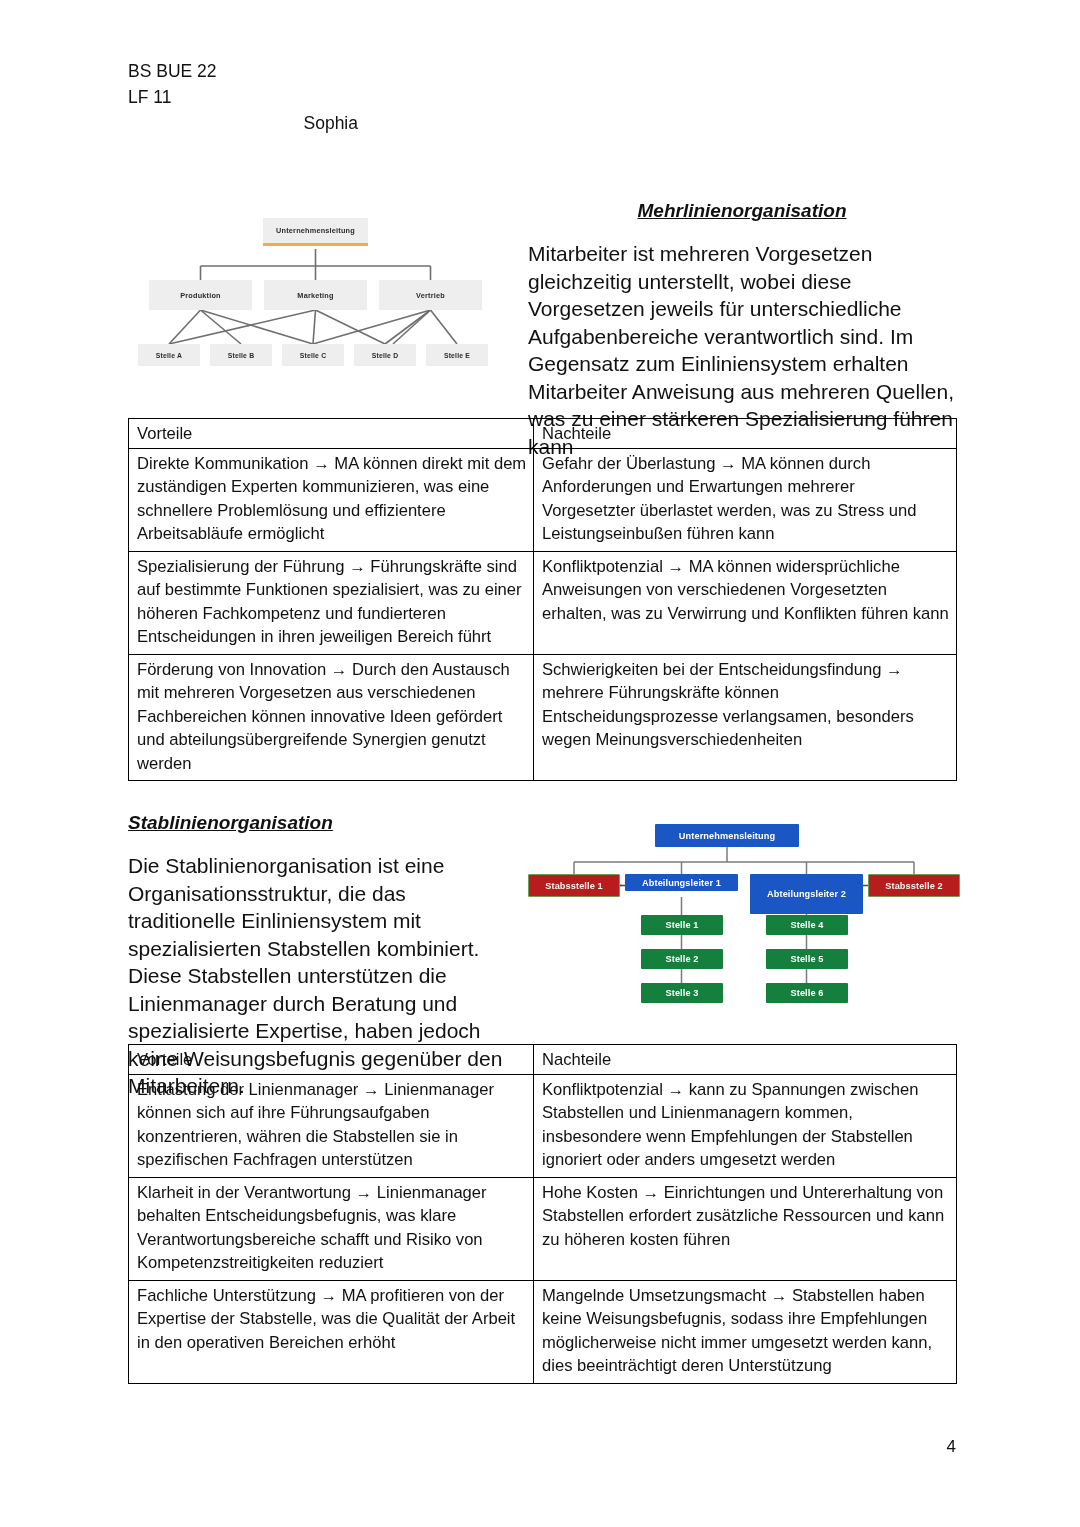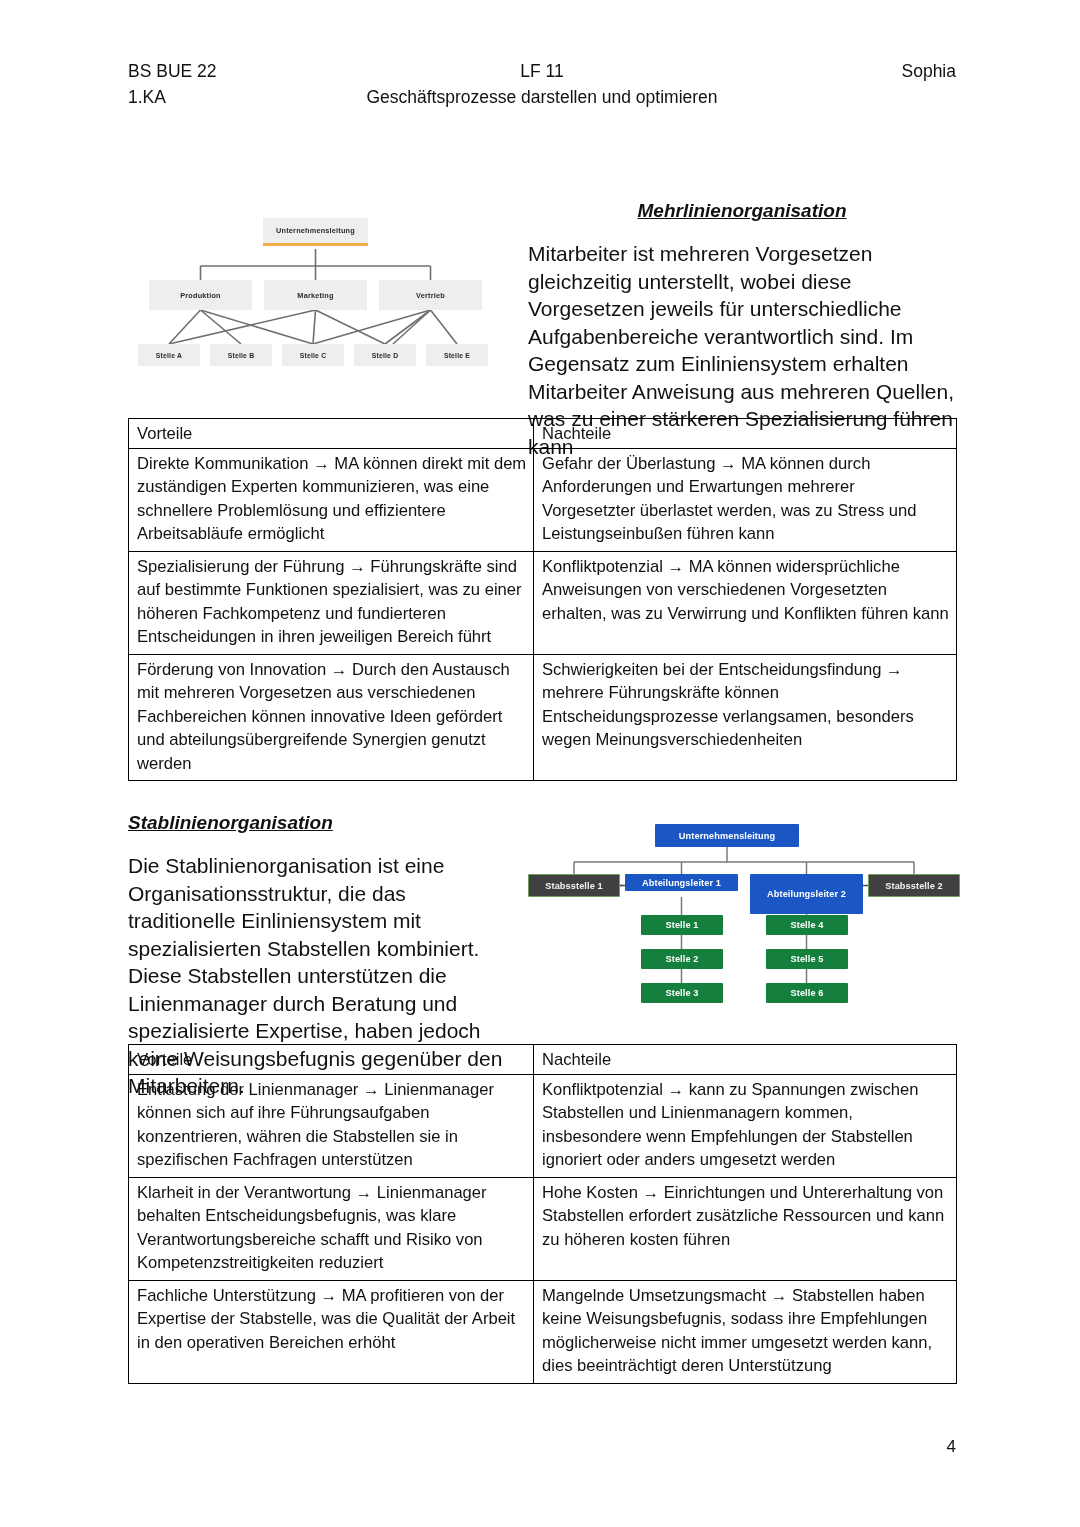--- a/index.html
+++ b/index.html
@@ -29,22 +29,23 @@
   .header {
     position: absolute;
     left: 128px;
     top: 58px;
     width: 828px;
     font-size: 17.5px;
     line-height: 26px;
   }
   .header-row {
     display: flex;
-    align-items: center;
+    align-items: flex-start;
     width: 100%;
+    flex-direction: column;
   }
   .hdr-left   { width: 230px; text-align: left; }
   .hdr-center { flex: 1; text-align: center; }
   .hdr-right  { width: 230px; text-align: right; }
   .hdr-row2 .hdr-center { text-align: center; }
 
   
   .band {
     position: absolute;
     display: flex;
@@ -133,21 +134,21 @@
     text-align: center;
     box-sizing: border-box;
     color: #ffffff;
     font-weight: bold;
     font-size: 9.2px;
     letter-spacing: .1px;
     border-radius: 1px;
   }
   .d2-dark   { background: #1a56c4; }
   .d2-mid    { background: #15803d; font-weight: bold; }
-  .d2-green  { background: #404040; border: 1px solid #6d9e59; color: #f1f6ee; }
+  .d2-green  { background: #b91c1c; border: 1px solid #6d9e59; color: #f1f6ee; }
   .d2-top    { left: 127px; top: 6px;  width: 144px; height: 23px; }
   .d2-al1    { left: 97px;  top: 56px; width: 113px; height: 17px; }
   .d2-al2    { left: 222px; top: 56px; width: 113px; height: 40px; }
   .d2-st1    { left: 0px;   top: 56px; width: 92px;  height: 23px; }
   .d2-st2    { left: 340px; top: 56px; width: 92px;  height: 23px; }
   .d2-s      { width: 82px; height: 20px; }
   .d2-s1 { left: 113px; top: 97px; }
   .d2-s2 { left: 113px; top: 131px; }
   .d2-s3 { left: 113px; top: 165px; }
   .d2-s4 { left: 238px; top: 97px; }
@@ -197,25 +198,20 @@
 <body>
 
 <div class="page">
 
   <div class="header">
     <div class="header-row">
       <div class="hdr-left">BS BUE 22</div>
       <div class="hdr-center">LF 11</div>
       <div class="hdr-right">Sophia</div>
     </div>
-    <div class="header-row hdr-row2">
-      <div class="hdr-left">1.KA</div>
-      <div class="hdr-center">Geschäftsprozesse darstellen und optimieren</div>
-      <div class="hdr-right"></div>
-    </div>
   </div>
 
   <div class="band" id="band-mehrlinien">
 
     <div class="col-left-fig">
       <div class="diagram1">
         <svg class="d1-svg" viewBox="0 0 350 160">
           <g stroke="#6f6f6f" stroke-width="1.6" fill="none">
 
             <path d="M177.5 31 L177.5 48"></path>

